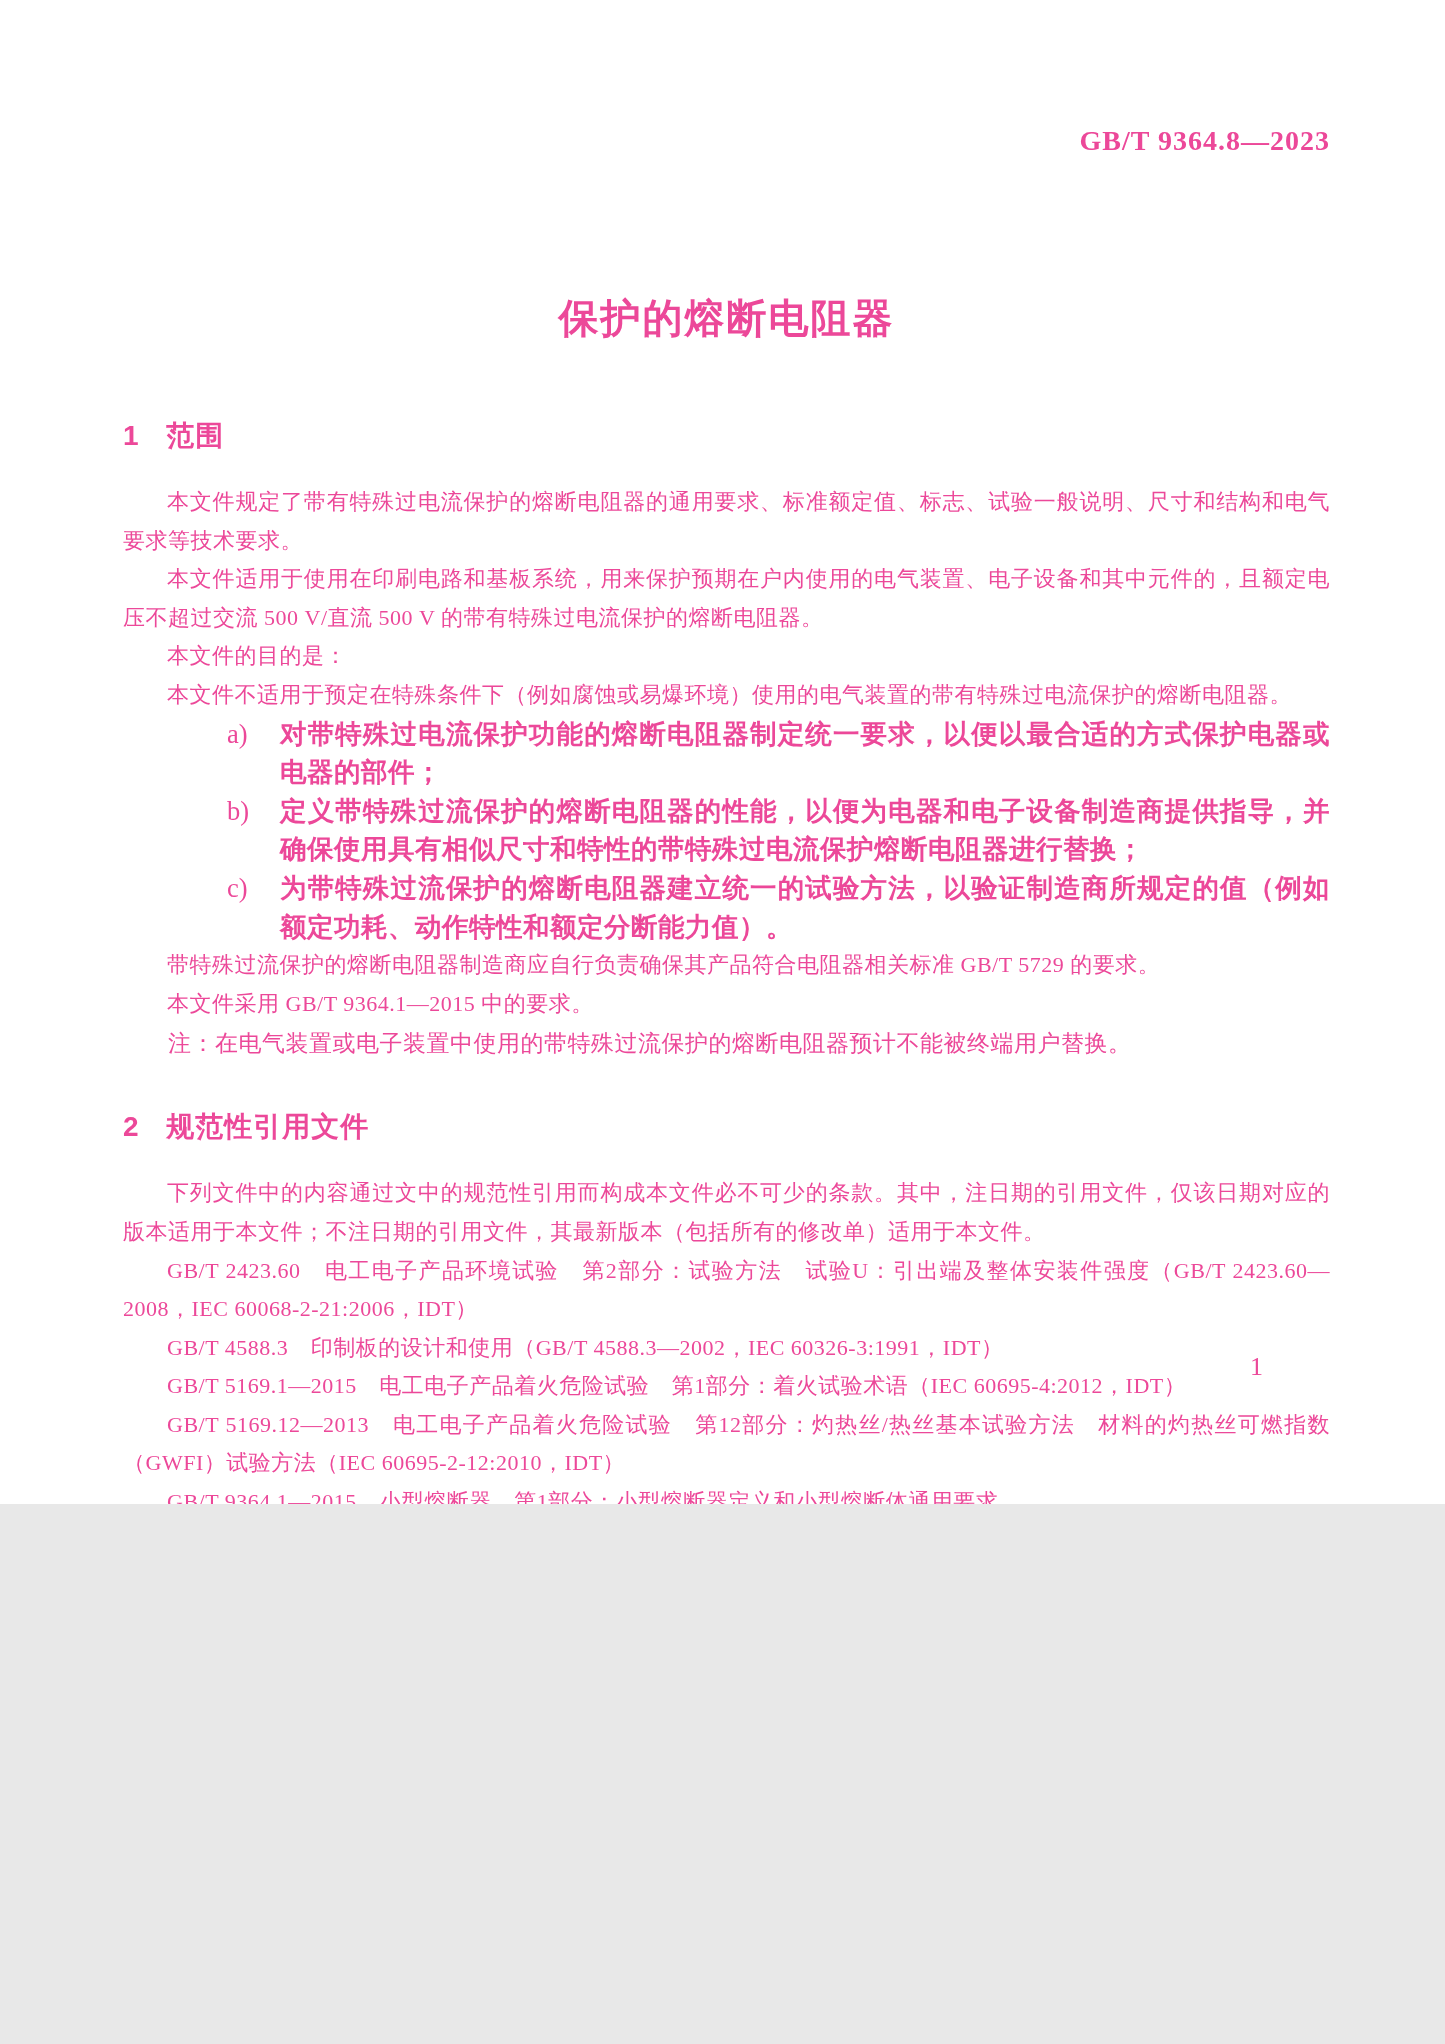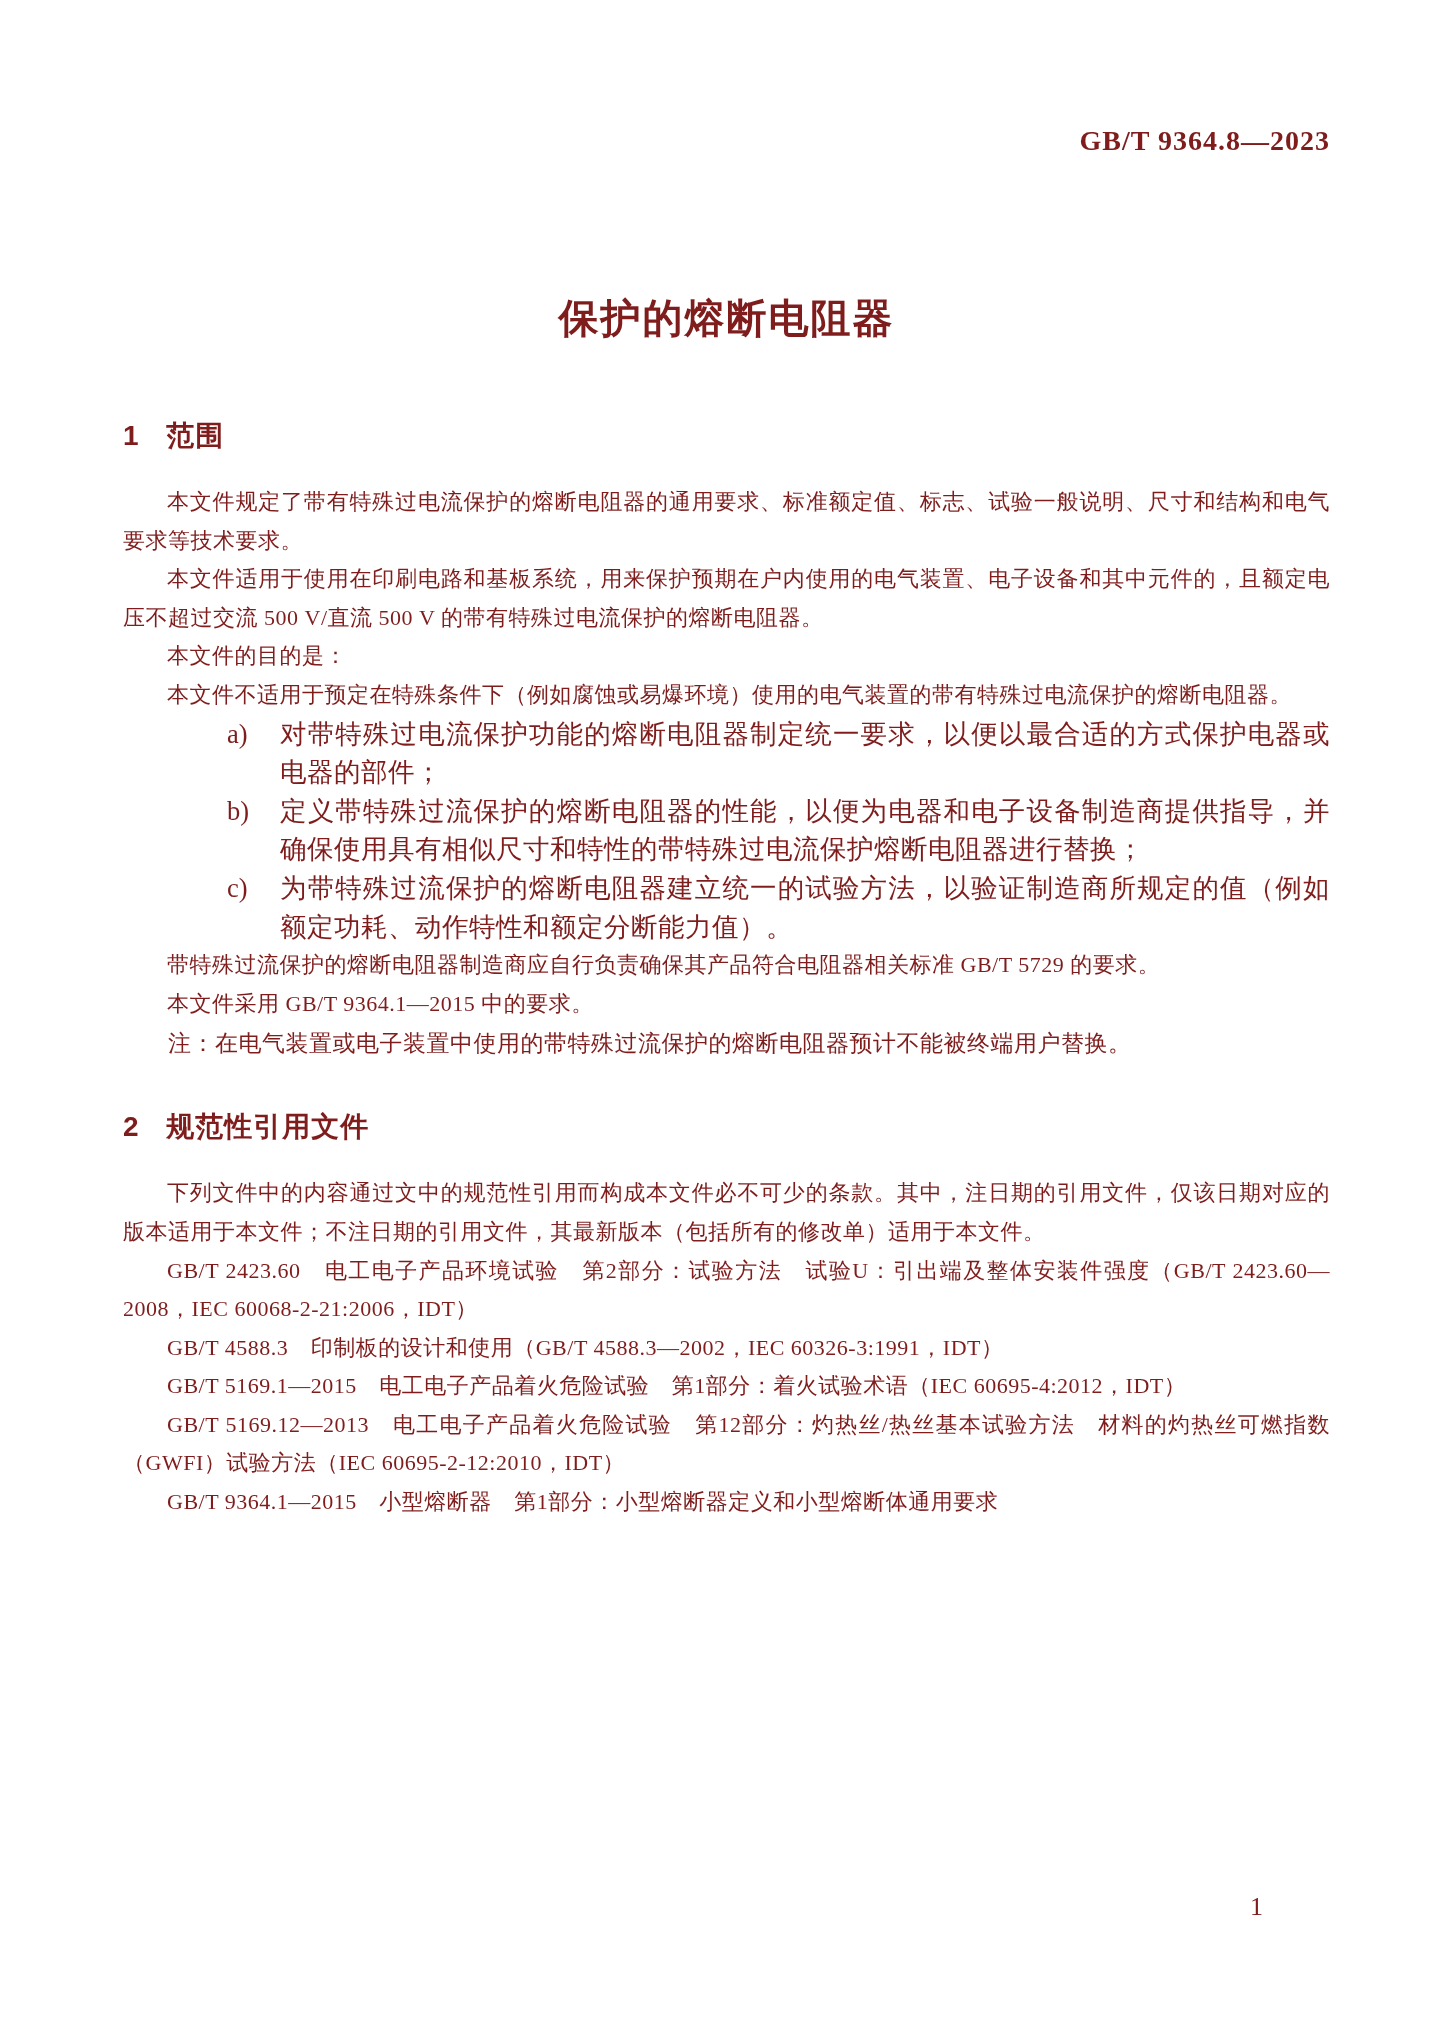--- a/index.html
+++ b/index.html
@@ -1,23 +1,23 @@
 <!DOCTYPE html>
 <html lang="zh"><head>
 <meta charset="utf-8">
 <style>
   * { box-sizing: border-box; }
   html, body { margin: 0; padding: 0; background: #e8e8e8; }
   .page {
     position: relative;
     width: 1445px;
-    height: 2044px;
+    height: 1504px;
     margin: 0 auto;
     background: #ffffff;
-    color: #7f1d1d;
+    color: #ec4899;
     padding: 125px 115px 0 123px;
     font-family: "Liberation Serif", "DejaVu Serif", serif;
     overflow: hidden;
   }
   .doc-header {
     text-align: right;
     font-family: "Liberation Serif", "DejaVu Serif", serif;
     font-weight: bold;
     font-size: 28px;
     letter-spacing: 1px;
@@ -57,20 +57,21 @@
     flex: 0 0 53px;
     font-size: 26.5px;
     line-height: 38.6px;
   }
   .abc-text {
     flex: 1;
     font-size: 26.5px;
     line-height: 38.6px;
     text-align: justify;
     letter-spacing: 0.5px;
+    font-weight: bold;
   }
   .note-p {
     margin: 3px 0 0 0;
     padding-left: 45px;
     font-size: 23px;
     line-height: 36px;
     text-align: justify;
     letter-spacing: 0.5px;
   }
   .page-number {

